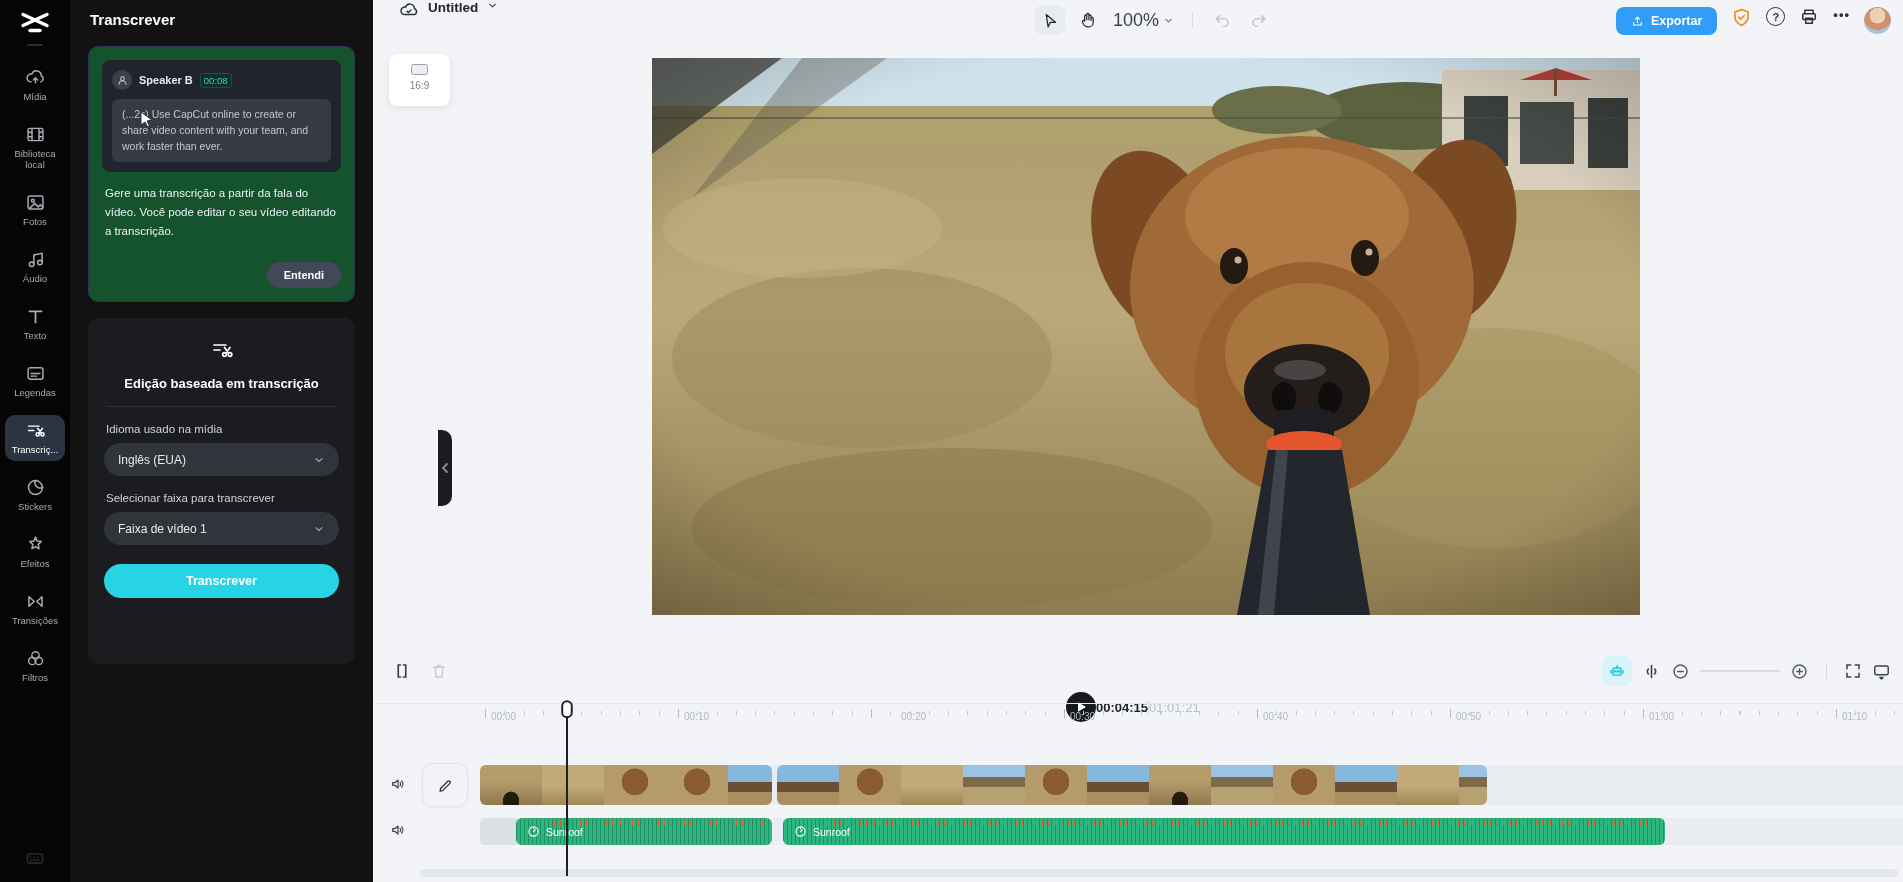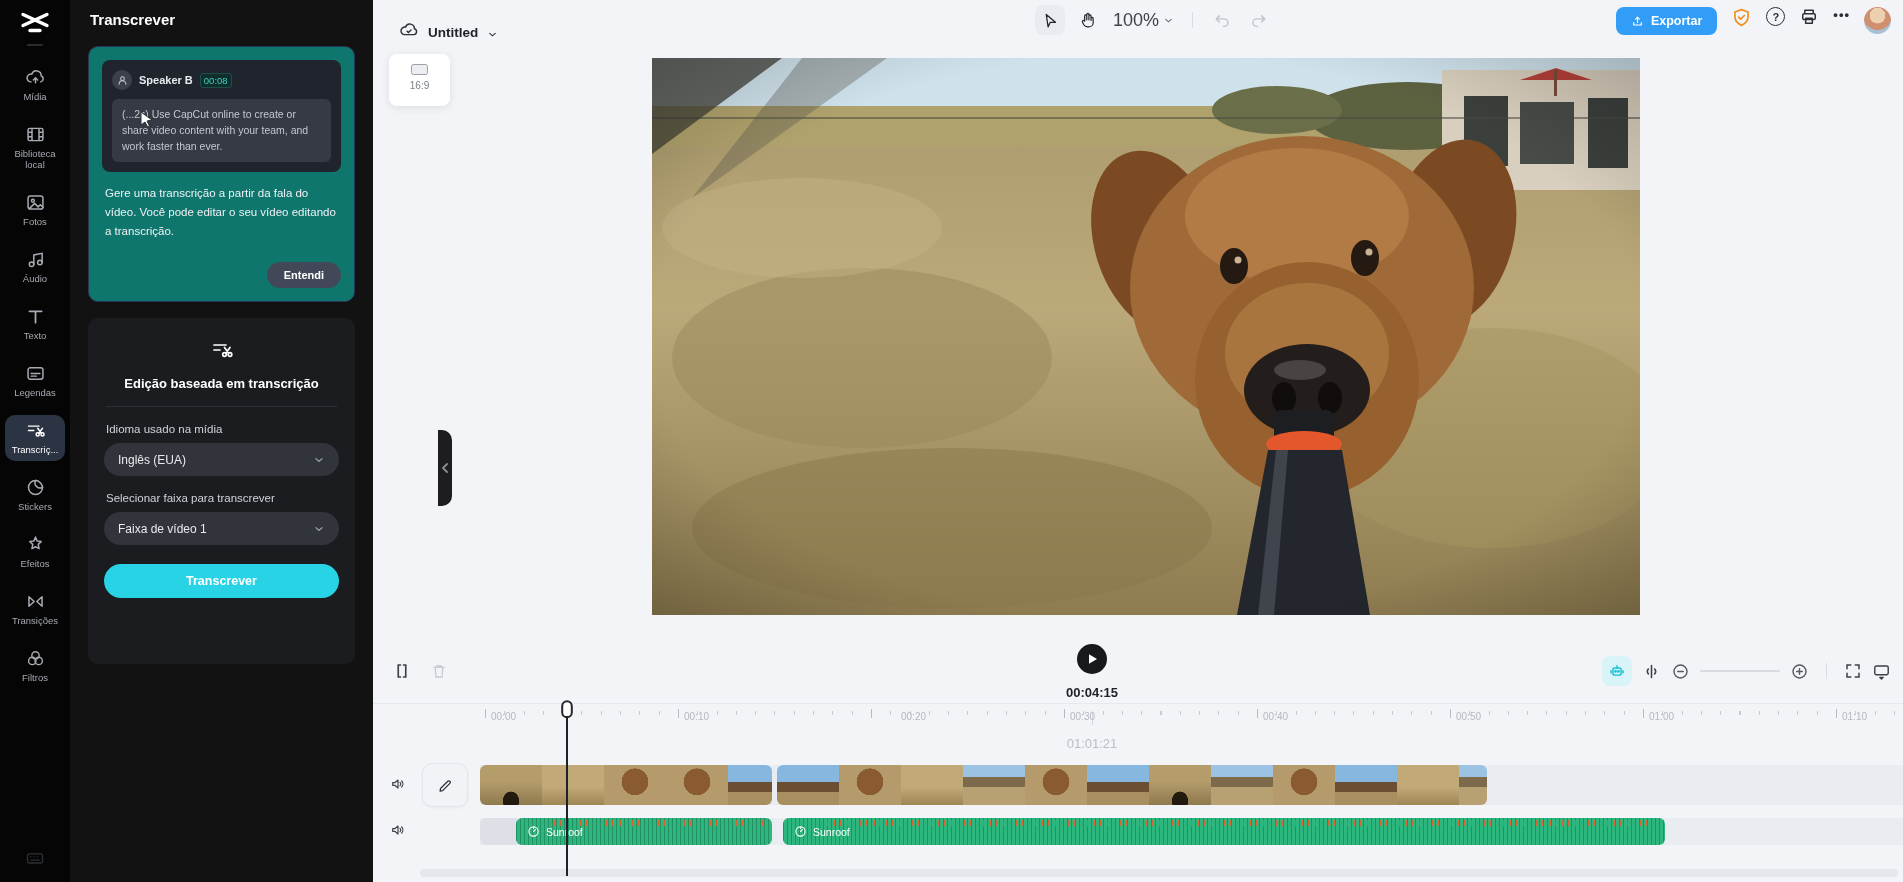--- a/index.html
+++ b/index.html
@@ -16,21 +16,21 @@
               justify-content:center; gap:3px; color:#a7abb3; margin-bottom:11px; cursor:pointer;
               border-radius:10px; padding:5px 0; }
   .nav-item .lbl { font-size:9.5px; line-height:1.2; text-align:center; }
   .nav-item.active { background:#2b3442; color:#fff; }
   .nav-item svg { stroke:currentColor; }
   .kbd-btn { position:absolute; bottom:14px; left:50%; transform:translateX(-50%); color:#8b9097; }
 
   
   .panel { position:absolute; left:70px; top:0; width:303px; height:882px; background:#121212; }
   .panel-title { color:#fff; font-size:15px; font-weight:bold; padding:11px 20px 0 20px; }
-  .intro-card { position:absolute; left:18px; top:46px; width:267px; height:256px; background:#0f766e;
+  .intro-card { position:absolute; left:18px; top:46px; width:267px; height:256px; background:#14532d;
                 border:1px solid #273655; border-radius:10px; padding:13px; display:flex; flex-direction:column; }
   .speaker-bubble { background:#20242d; border-radius:8px; padding:10px; }
   .speaker-head { display:flex; align-items:center; gap:7px; }
   .avatar-sm { width:20px; height:20px; border-radius:50%; background:#3b404b; display:flex;
                align-items:center; justify-content:center; color:#c7ccd4; }
   .speaker-name { color:#e8eaee; font-size:11px; font-weight:bold; }
   .time-pill { background:#0f2e2c; color:#3ecfc3; font-size:9.5px; padding:1px 3px; border-radius:3px;
                border:1px solid #1d4f4a; }
   .sample-box { position:relative; margin-top:9px; background:#363a45; border-radius:6px; padding:8px 10px;
                 color:#c3c7cf; font-size:10.5px; line-height:1.5; }
@@ -51,21 +51,21 @@
   .select .val { color:#e8eaee; font-size:12px; }
   .select svg { stroke:#9aa0a9; }
   .transcribe-btn { margin-top:6px; height:34px; border:none; border-radius:17px; background:#27d3e5;
                     color:#fff; font-size:12.5px; font-weight:bold; cursor:pointer; }
   .panel-handle { position:absolute; left:368px; top:430px; width:14px; height:76px; background:#1d1d20;
                   border-radius:0 10px 10px 0; display:flex; align-items:center; justify-content:center;
                   color:#8a8f96; cursor:pointer; }
 
   
   .topbar { position:absolute; left:373px; top:0; width:1530px; height:40px; }
-  .doc-group { position:absolute; left:26px; top:0; height:40px; display:flex; align-items:flex-end; gap:9px; color:#2c3036; }
+  .doc-group { position:absolute; left:26px; top:0; height:40px; display:flex; align-items:flex-start; gap:9px; color:#2c3036; }
   .doc-title { font-size:13.5px; font-weight:bold; color:#20242a; }
   .tools { position:absolute; left:662px; top:5px; display:flex; align-items:center; gap:7px; }
   .tool-btn { width:30px; height:30px; border-radius:8px; display:flex; align-items:center;
               justify-content:center; color:#23262c; cursor:pointer; background:transparent; border:none; }
   .tool-btn.active { background:#e8ebef; }
   .zoom-ctl { display:flex; align-items:center; gap:4px; color:#3f444c; font-size:18px; cursor:pointer; padding:0 4px; }
   .vdiv { width:1px; height:16px; background:#d8dbe1; margin:0 7px; }
   .tool-btn.disabled { color:#c0c4cb; }
   .top-right { position:absolute; right:12px; top:7px; display:flex; align-items:flex-start; gap:14px; }
   .export-btn { display:flex; align-items:center; gap:7px; background:#319df6; color:#fff; border:none;
@@ -81,21 +81,21 @@
   .ratio-card { position:absolute; left:389px; top:54px; width:61px; height:52px; background:#fff;
                 border-radius:8px; box-shadow:0 2px 8px rgba(0,0,0,.09); display:flex; flex-direction:column;
                 align-items:center; cursor:pointer; }
   .ratio-rect { width:17px; height:11px; border:1.6px solid #9aa0a8; border-radius:2.5px; margin-top:10px; background:#eceef1; }
   .ratio-label { font-size:10px; color:#7b8087; margin-top:5px; }
   .video-frame { position:absolute; left:652px; top:58px; width:988px; height:557px; background:#000; cursor:pointer; }
   .video-frame svg { display:block; }
 
   
   .tl-left { position:absolute; left:393px; top:662px; display:flex; align-items:center; gap:19px; }
-  .tl-center { position:absolute; left:1066px; top:644px; display:flex; align-items:center; gap:11px;flex-direction:column; }
+  .tl-center { position:absolute; left:1066px; top:692px; display:flex; align-items:center; gap:0; }
   .play-btn { width:30px; height:30px; border-radius:50%; background:#17191d; border:none; cursor:pointer;
               display:flex; align-items:center; justify-content:center; }
   .tc-cur { font-size:13px; font-weight:bold; color:#20242a; }
   .tc-sep { width:1px; height:14px; background:#d3d6db; }
   .tc-total { font-size:13px; color:#b9bec6; }
   .tl-right { position:absolute; right:12px; top:656px; display:flex; align-items:center; gap:10px; }
   .bot-btn { width:30px; height:30px; border-radius:8px; background:#d9f4f9; border:none; cursor:pointer;
              display:flex; align-items:center; justify-content:center; color:#19c0d4; }
   .tl-ic { background:none; border:none; cursor:pointer; display:flex; align-items:center; color:#3b4049; }
   .zoom-slider { width:80px; height:2px; background:#d7dbe0; border-radius:1px; cursor:pointer; }

